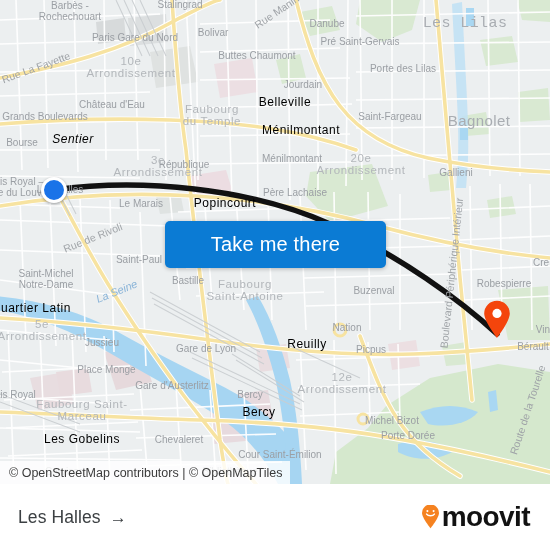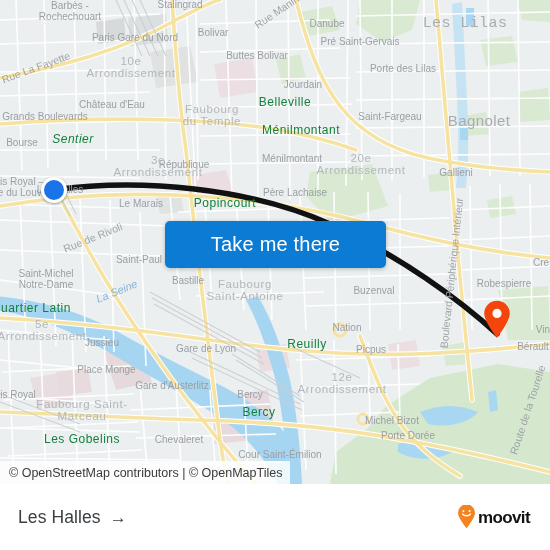--- a/index.html
+++ b/index.html
@@ -42,21 +42,21 @@
     white-space: nowrap;
     pointer-events: none;
     text-align: center;
     line-height: 1.08;
     transform: translate(-50%, -50%);
     font-family: "Liberation Sans", sans-serif;
   }
   .lbl-place { font-size: 10px; color: #9b9fa4; }
   .lbl-district { font-size: 11.5px; color: #b3b7bb; letter-spacing: .6px; }
   .lbl-town { font-size: 15px; color: #a9adb2; letter-spacing: .4px; }
-  .lbl-neigh { font-size: 12px; color: #15803d; letter-spacing: .5px; }
+  .lbl-neigh { font-size: 12px; color: #000000; letter-spacing: .5px; }
   .lbl-water { color: #8ab4d8; font-size: 11px; font-style: italic; }
   .lbl-street { color: #a0a4a8; font-size: 10.5px; }
 
   
   #origin-marker {
     position: absolute;
     width: 26px; height: 26px;
     border-radius: 50%;
     background: #1a73e8;
     border: 3px solid #ffffff;
@@ -126,21 +126,21 @@
     font-size: 17px;
     color: #3c4043;
     line-height: 1;
   }
   #brand-logo {
     display: flex;
     align-items: center;
     gap: 2px;
   }
   #brand-wordmark {
-    font-size: 17px;
+    font-size: 28px;
     font-weight: bold;
     color: #121212;
     letter-spacing: -0.6px;
     line-height: 1;
   }
 </style>
 </head>
 <body>
 
 <div id="app">
@@ -287,21 +287,21 @@
 
     <div id="map-labels">
         <div class="map-label lbl-place" style="left: 70px; top: 12px;">Barbès -<br>Rochechouart</div>
         <div class="map-label lbl-place" style="left: 180px; top: 5px;">Stalingrad</div>
         <div class="map-label lbl-street" style="left: 277px; top: 12px; transform: translate(-50%, -50%) rotate(-34deg);">Rue Manin</div>
         <div class="map-label lbl-place" style="left: 327px; top: 24px;">Danube</div>
         <div class="map-label lbl-town" style="left: 465px; top: 24px; font-family: Liberation Mono, monospace;">Les Lilas</div>
         <div class="map-label lbl-place" style="left: 135px; top: 38px;">Paris Gare du Nord</div>
         <div class="map-label lbl-place" style="left: 213px; top: 33px;">Bolivar</div>
         <div class="map-label lbl-place" style="left: 360px; top: 42px;">Pré Saint-Gervais</div>
-        <div class="map-label lbl-place" style="left: 257px; top: 56px;">Buttes Bolivar</div>
+        <div class="map-label lbl-place" style="left: 257px; top: 56px;">Buttes Chaumont</div>
         <div class="map-label lbl-street" style="left: 36px; top: 68px; transform: translate(-50%, -50%) rotate(-20deg);">Rue La Fayette</div>
         <div class="map-label lbl-district" style="left: 131px; top: 67px;">10e<br>Arrondissement</div>
         <div class="map-label lbl-place" style="left: 403px; top: 69px;">Porte des Lilas</div>
         <div class="map-label lbl-place" style="left: 303px; top: 85px;">Jourdain</div>
         <div class="map-label lbl-place" style="left: 112px; top: 105px;">Château d'Eau</div>
         <div class="map-label lbl-neigh" style="left: 285px; top: 102px;">Belleville</div>
         <div class="map-label lbl-town" style="left: 479px; top: 121px;">Bagnolet</div>
         <div class="map-label lbl-place" style="left: 45px; top: 117px;">Grands Boulevards</div>
         <div class="map-label lbl-place" style="left: 390px; top: 117px;">Saint-Fargeau</div>
         <div class="map-label lbl-district" style="left: 212px; top: 115px;">Faubourg<br>du Temple</div>

